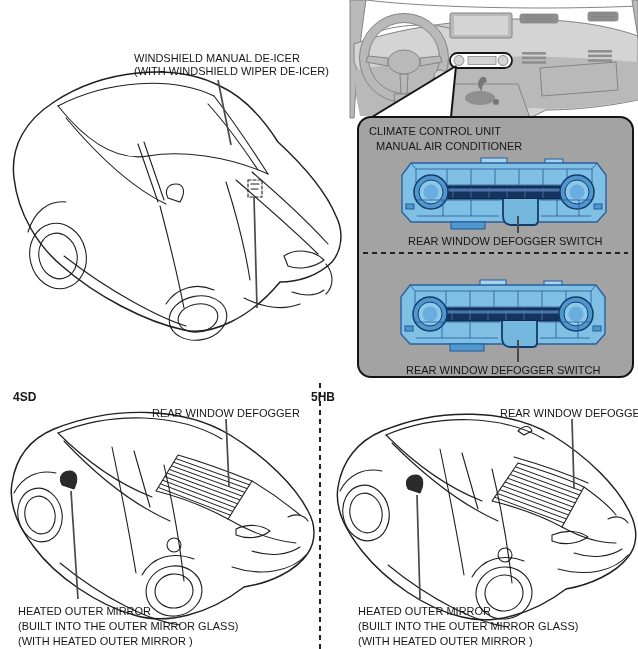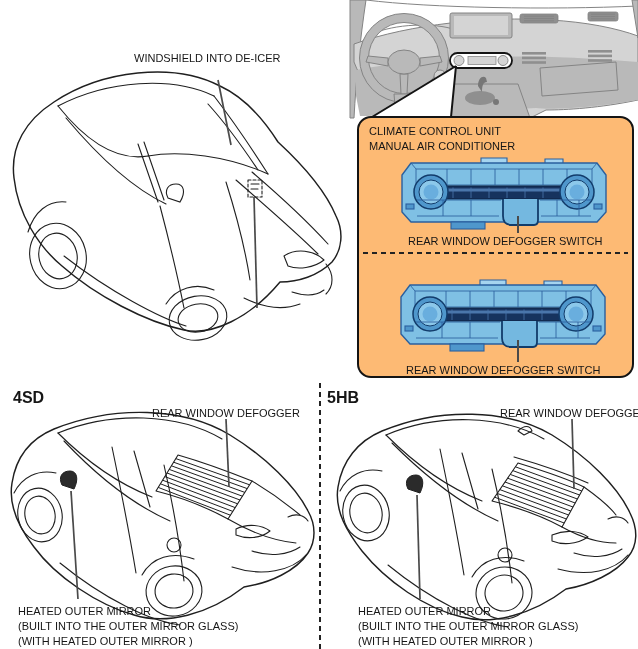--- a/index.html
+++ b/index.html
@@ -1,23 +1,23 @@
 <!DOCTYPE html>
 <html style="--line-ink: #1f1f1f; --leader: #4a4a4a; --unit-body: #7fc0e4; --unit-body-light: #a5d4ef; --unit-outline: #2a5f9e; --unit-knob: #4f97cc; --unit-knob-inner: #8cc8ea; --unit-knob-core: #69aede; --unit-knob-edge: #123c6b; --unit-bar: #16335e; --unit-bar-edge: #0d2342; --unit-bar-highlight: #4a76ab; --unit-switch: #74b8e0; --dash-light: #d4d4d4; --dash-mid: #b9b9b9; --dash-dark: #8f8f8f; --dash-edge: #848484;"><head>
 <meta charset="utf-8">
 <style>
   *{margin:0;padding:0;box-sizing:border-box}
   html,body{width:638px;height:649px;background:#fff;font-family:"Liberation Sans",sans-serif;color:#141414}
   #stage{position:absolute;left:0;top:0;width:638px;height:649px;overflow:hidden;background:#fff}
   svg{position:absolute;overflow:visible}
   .lbl{position:absolute;font-size:11px;line-height:13px;white-space:nowrap;color:#161616}
   .lbl3{line-height:15px}
-  .variant{font-weight:bold;font-size:16px}
+  .variant{font-weight:bold;font-size:12px}
   .vleader{position:absolute;width:2px;background:var(--leader)}
-  #climate-box{position:absolute;left:357px;top:116px;width:277px;height:262px;border:2px solid #141414;border-radius:14px;background:#fdba74}
+  #climate-box{position:absolute;left:357px;top:116px;width:277px;height:262px;border:2px solid #141414;border-radius:14px;background:#a3a3a3}
   .hdash{position:absolute;left:4px;right:4px;height:2px;background:repeating-linear-gradient(90deg,#222 0 5px,transparent 5px 9px)}
   #vdivider{position:absolute;left:319px;top:383px;width:2px;height:266px;background:repeating-linear-gradient(180deg,#222 0 5px,transparent 5px 9px)}
   .ccu{position:absolute}
   .car{stroke:var(--line-ink);stroke-width:1.1;fill:none;stroke-linecap:round;stroke-linejoin:round}
   .car-heavy{stroke:var(--line-ink);stroke-width:1.45;fill:#fff;stroke-linecap:round;stroke-linejoin:round}
   .carfill{stroke:var(--line-ink);stroke-width:1.1;fill:#fff}
   .defog{stroke:var(--line-ink);stroke-width:1;fill:none}
   .dark{fill:#2b2b2b;stroke:var(--line-ink);stroke-width:1}
   .leader{stroke:var(--leader);stroke-width:1.7;fill:none}
   .u-tab{fill:var(--unit-body-light);stroke:var(--unit-outline);stroke-width:1.1}
@@ -100,21 +100,22 @@
       <path class="car" d="M326,204 C334,214 334,226 326,234 M292,232 C304,236 316,236 324,230 M244,238 C264,248 284,250 300,244"></path>
     </g>
     <g>
       <rect class="car" x="248" y="120" width="14" height="17" stroke-dasharray="3 2"></rect>
       <path class="car" d="M251,124 L259,124 M251,129 L258,129" stroke-width="0.9"></path>
     </g>
     <path class="leader" d="M218,20 L231,85"></path>
     <path class="leader" d="M254,137 L257,248"></path>
   </svg>
   <div class="lbl" style="left:134px;top:52px">
-    <div>WINDSHIELD INTO DE-ICER</div>
+    <div>WINDSHIELD MANUAL DE-ICER</div>
+    <div>(WITH WINDSHIELD WIPER DE-ICER)</div>
   </div>
 
   <svg style="left:350px;top:0" width="288" height="118" viewBox="0 0 288 118">
     <g>
       <path class="dshape-m" d="M0,0 L16,0 C10,40 6,80 4,118 L0,118 Z"></path>
       <path class="dline" d="M16,0 C80,8 200,10 288,6"></path>
       <path class="dshape-l" d="M4,44 C60,24 140,16 200,20 C236,22 266,28 288,36 L288,100 C250,108 216,110 196,110 L180,118 L40,118 C30,100 10,80 4,62 Z"></path>
       <path class="dmid" d="M6,70 C80,56 170,52 288,62 L288,100 C240,108 200,110 186,108 L150,110 C100,112 40,116 10,116 L6,96 Z"></path>
       <g>
         <rect class="dshape-d" x="170" y="14" width="38" height="9" rx="2"></rect>
@@ -165,21 +166,21 @@
       </g>
     </g>
   </svg>
   <svg style="left:350px;top:0" width="288" height="118" viewBox="0 0 288 118">
     <polygon points="106,66 22,117 101,117" fill="#ffffff"></polygon>
     <path d="M106,66 L22,117 M106,66 L101,117" stroke="#141414" stroke-width="2" fill="none"></path>
   </svg>
 
   <div id="climate-box">
     <div class="lbl" style="left:10px;top:7px">CLIMATE CONTROL UNIT</div>
-    <div class="lbl" style="left:10px;top:22px">MANUAL AIR CONDITIONER</div>
+    <div class="lbl" style="left:17px;top:22px">MANUAL AIR CONDITIONER</div>
     <svg class="ccu" style="left:36px;top:36px" width="218" height="80" viewBox="0 0 218 80">
         <use href="#ccu-art"></use>
       </svg>
     <div class="vleader" style="left:158px;top:98px;height:17px"></div>
     <div class="lbl" style="left:49px;top:117px">REAR WINDOW DEFOGGER SWITCH</div>
     <div class="hdash" style="top:134px"></div>
     <svg class="ccu" style="left:35px;top:158px" width="218" height="80" viewBox="0 0 218 80">
         <use href="#ccu-art"></use>
       </svg>
     <div class="vleader" style="left:158px;top:222px;height:22px"></div>
@@ -259,21 +260,21 @@
       <g transform="rotate(-8 182 208)">
         <ellipse class="car" cx="182" cy="208" rx="28" ry="26"></ellipse>
         <ellipse class="car" cx="182" cy="208" rx="19" ry="18"></ellipse>
       </g>
       <path class="car" d="M150,192 C160,174 180,168 202,176"></path>
       <circle class="car" cx="183" cy="170" r="7"></circle>
     </g>
     <path class="leader" d="M250,34 L252,104"></path>
     <path class="leader" d="M95,110 L98,214"></path>
   </svg>
-  <div class="lbl variant" style="left:327px;top:391px">5HB</div>
+  <div class="lbl variant" style="left:311px;top:391px">5HB</div>
   <div class="lbl" style="left:500px;top:407px">REAR WINDOW DEFOGGER</div>
   <div class="lbl lbl3" style="left:358px;top:604px">
     <div>HEATED OUTER MIRROR</div>
     <div>(BUILT INTO THE OUTER MIRROR GLASS)</div>
     <div>(WITH HEATED OUTER MIRROR )</div>
   </div>
 
 </div>
 
 </body></html>

